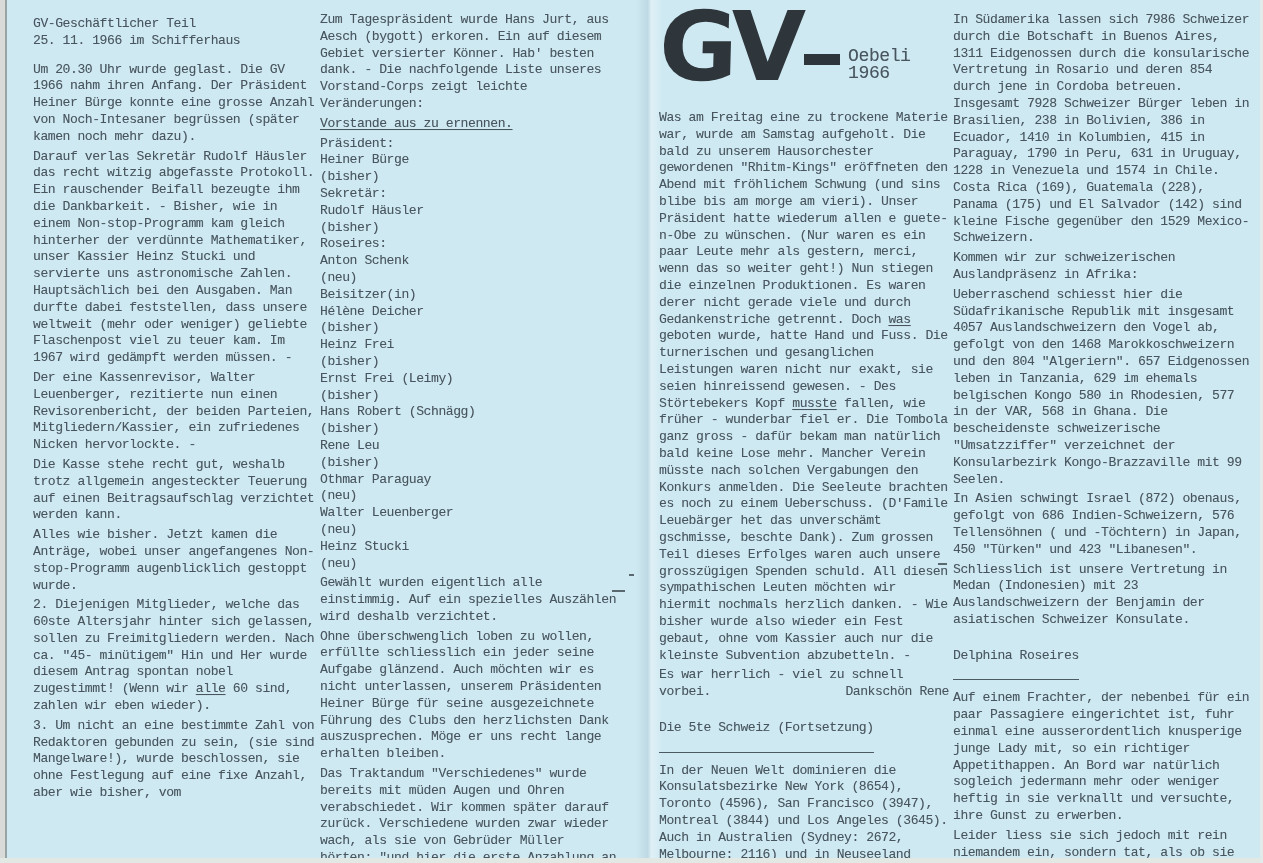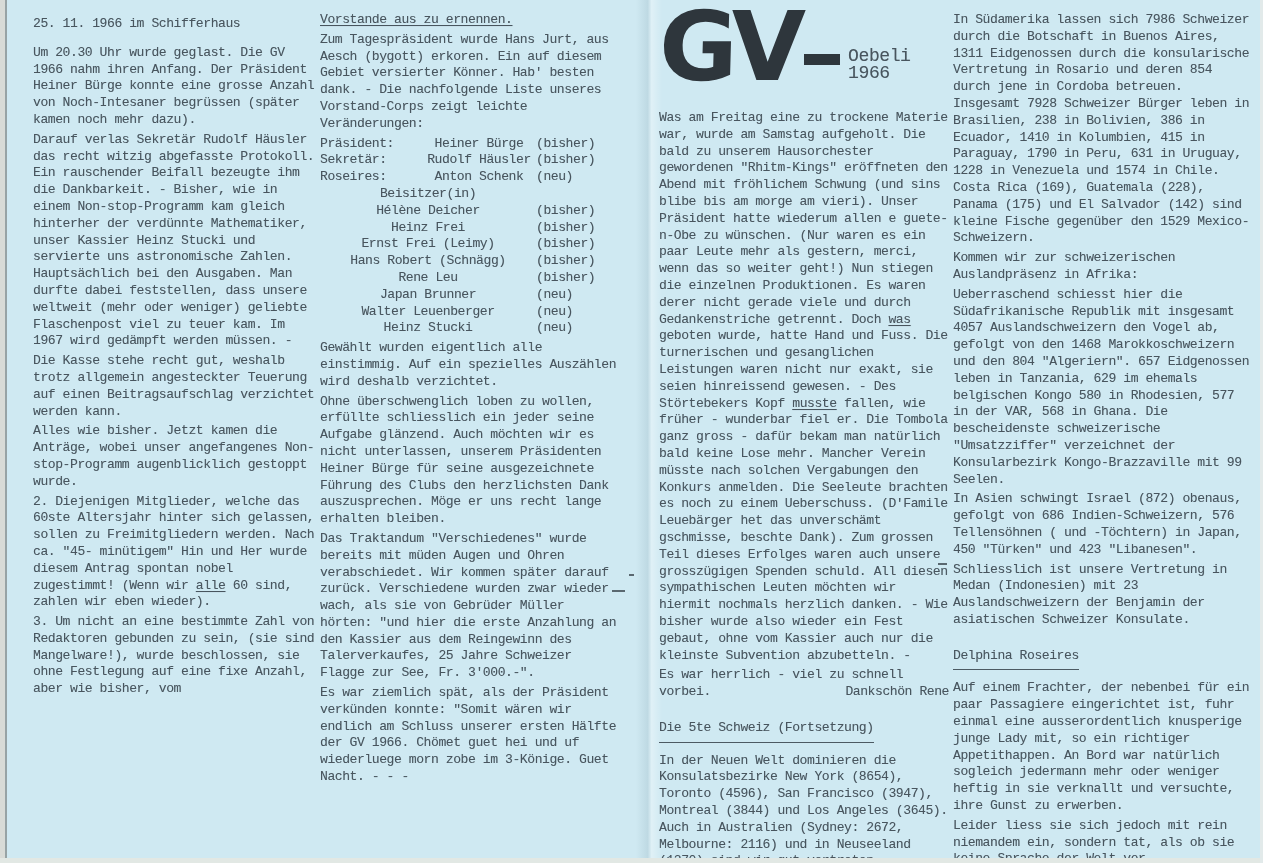--- a/index.html
+++ b/index.html
@@ -25,58 +25,60 @@
   #col1{left:33px;top:16px;width:282px;}
   #col2{left:320px;top:12px;width:302px;}
   #col3{left:659px;top:6px;width:290px;}
   #col4{left:953px;top:12px;width:298px;}
 
   .col p{margin:0 0 3px 0;}
   .doc-title{margin:0 0 12px 0;}
   u{text-underline-offset:2px;}
 
   .roster{margin:3px 0 3px 0;}
-  .roster-row{display:flex;}
+  .roster-row{display:flex;flex-direction:column;}
   .r-role{width:102px;flex:none;}
-  .r-name{flex:1;text-align:center;}
+  .r-name{flex:1;}
   .r-status{width:86px;flex:none;}
 
   .section-heading{display:inline-block;border-bottom:1.6px solid #4c5a63;
-      padding-bottom:5px;margin:16px 12px 10px 0;font-family:Liberation Mono, monospace;}
+      padding-bottom:15px;margin:16px 12px 10px 0;font-family:Liberation Mono, monospace;}
 
   .sig-line{overflow:hidden;}
   .sig-name{float:right;}
 
   .logo-row{display:flex;align-items:flex-start;margin:2px 0 16px 0;height:86px;}
   .logo-gv{font-family:"DejaVu Sans","Liberation Sans",sans-serif;font-weight:bold;
       font-size:96px;line-height:78px;letter-spacing:-7px;color:#2e363c;
       transform:skewX(-1.5deg);text-shadow:none;}
   .logo-dash{width:36px;height:11px;background:#2e363c;margin:46px 8px 0 6px;flex:none;}
   .logo-suffix{margin-top:40px;font-size:18px;}
 </style>
 </head>
 <body>
 
 <div id="scan">
   <div class="fold"></div>
 
   <div class="col" id="col1">
       <div class="doc-title">
+        <div>GV-Geschäftlicher Teil</div>
         <div>25. 11. 1966 im Schifferhaus</div>
       </div>
       <p>Um 20.30 Uhr wurde geglast. Die GV 1966 nahm ihren Anfang. Der Präsident Heiner Bürge konnte eine grosse Anzahl von Noch-Intesaner begrüssen (später kamen noch mehr dazu).</p>
       <p>Darauf verlas Sekretär Rudolf Häusler das recht witzig abgefasste Protokoll. Ein rauschender Beifall bezeugte ihm die Dankbarkeit. - Bisher, wie in einem Non-stop-Programm kam gleich hinterher der verdünnte Mathematiker, unser Kassier Heinz Stucki und servierte uns astronomische Zahlen. Hauptsächlich bei den Ausgaben. Man durfte dabei feststellen, dass unsere weltweit (mehr oder weniger) geliebte Flaschenpost viel zu teuer kam. Im 1967 wird gedämpft werden müssen. -</p>
+      <p>Der eine Kassenrevisor, Walter Leuenberger, rezitierte nun einen Revisorenbericht, der beiden Parteien, Mitgliedern/Kassier, ein zufriedenes Nicken hervorlockte. -</p>
       <p>Die Kasse stehe recht gut, weshalb trotz allgemein angesteckter Teuerung auf einen Beitragsaufschlag verzichtet werden kann.</p>
       <p>Alles wie bisher. Jetzt kamen die Anträge, wobei unser angefangenes Non-stop-Programm augenblicklich gestoppt wurde.</p>
       <p>2. Diejenigen Mitglieder, welche das 60ste Altersjahr hinter sich gelassen, sollen zu Freimitgliedern werden. Nach ca. "45- minütigem" Hin und Her wurde diesem Antrag spontan nobel zugestimmt! (Wenn wir <u>alle</u> 60 sind, zahlen wir eben wieder).</p>
       <p>3. Um nicht an eine bestimmte Zahl von Redaktoren gebunden zu sein, (sie sind Mangelware!), wurde beschlossen, sie ohne Festlegung auf eine fixe Anzahl, aber wie bisher, vom</p>
     </div>
   <div class="col" id="col2">
+      <p>Zum Tagespräsident wurde Hans Jurt, aus Aesch (bygott) erkoren. Ein auf diesem Gebiet versierter Könner. Hab' besten dank. - Die nachfolgende Liste unseres Vorstand-Corps zeigt leichte Veränderungen:</p>
       <p><u>Vorstande aus zu ernennen.</u></p>
-      <p>Zum Tagespräsident wurde Hans Jurt, aus Aesch (bygott) erkoren. Ein auf diesem Gebiet versierter Könner. Hab' besten dank. - Die nachfolgende Liste unseres Vorstand-Corps zeigt leichte Veränderungen:</p>
       <div class="roster">
         <div class="roster-row">
           <span class="r-role">Präsident:</span>
           <span class="r-name">Heiner Bürge</span>
           <span class="r-status">(bisher)</span>
         </div>
         <div class="roster-row">
           <span class="r-role">Sekretär:</span>
           <span class="r-name">Rudolf Häusler</span>
           <span class="r-status">(bisher)</span>
@@ -104,21 +106,21 @@
         </div>
         <div class="roster-row">
           <span class="r-name">Hans Robert (Schnägg)</span>
           <span class="r-status">(bisher)</span>
         </div>
         <div class="roster-row">
           <span class="r-name">Rene Leu</span>
           <span class="r-status">(bisher)</span>
         </div>
         <div class="roster-row">
-          <span class="r-name">Japan Brunner</span>
+          <span class="r-name">Othmar Paraguay</span>
           <span class="r-status">(neu)</span>
         </div>
         <div class="roster-row">
           <span class="r-name">Walter Leuenberger</span>
           <span class="r-status">(neu)</span>
         </div>
         <div class="roster-row">
           <span class="r-name">Heinz Stucki</span>
           <span class="r-status">(neu)</span>
         </div>

